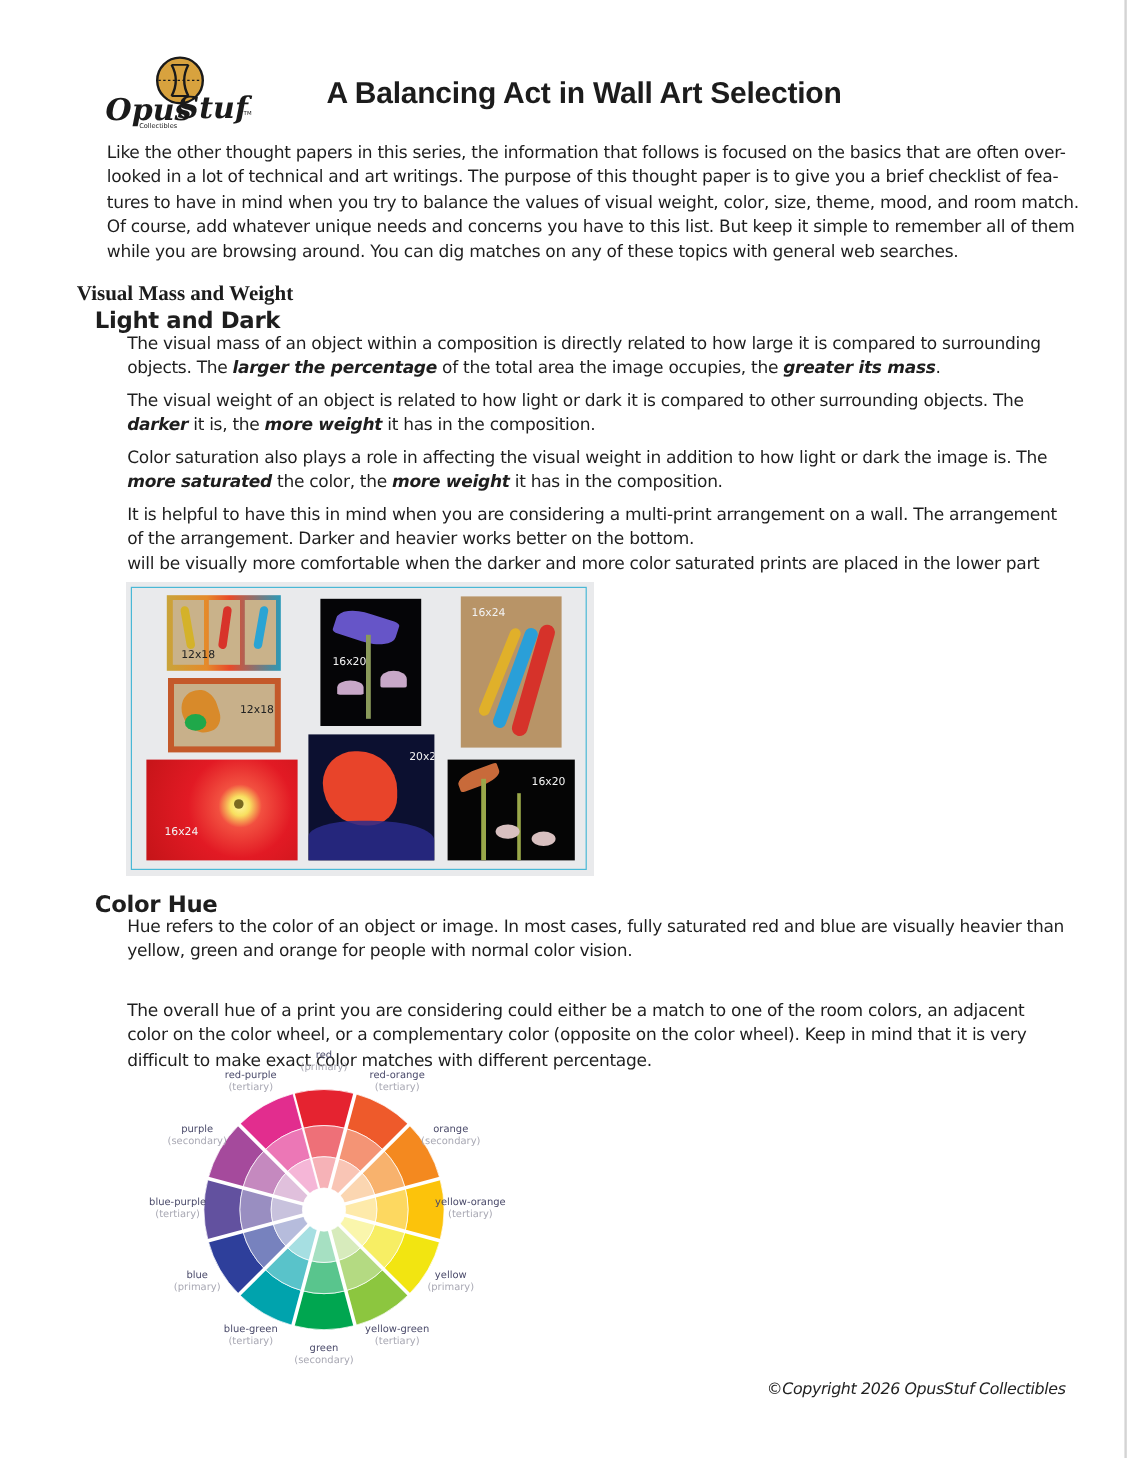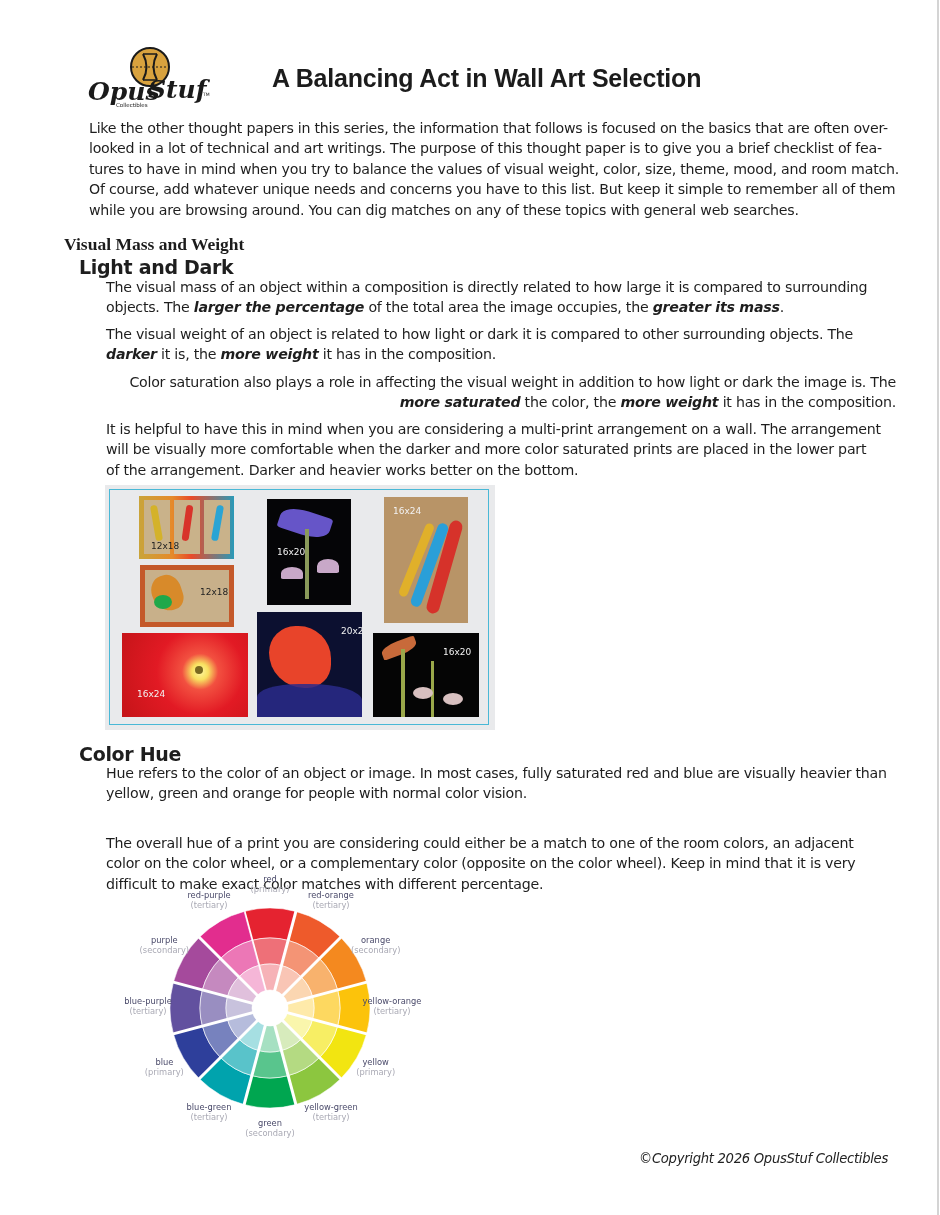--- a/index.html
+++ b/index.html
@@ -73,29 +73,29 @@
 <div class="para body-text" style="top:277px;">
   <span class="ln">The visual mass of an object within a composition is directly related to how large it is compared to surrounding</span>
   <span class="ln"><span>objects. The </span><b><i>larger the percentage</i></b><span> of the total area the image occupies, the </span><b><i>greater its mass</i></b><span>.</span></span>
 </div>
 
 <div class="para body-text" style="top:324px;">
   <span class="ln">The visual weight of an object is related to how light or dark it is compared to other surrounding objects. The</span>
   <span class="ln"><b><i>darker</i></b><span> it is, the </span><b><i>more weight</i></b><span> it has in the composition.</span></span>
 </div>
 
-<div class="para body-text" style="top:372px;text-align:right;">
+<div class="para body-text" style="top:372px;">
   <span class="ln">Color saturation also plays a role in affecting the visual weight in addition to how light or dark the image is. The</span>
   <span class="ln"><b><i>more saturated</i></b><span> the color, the </span><b><i>more weight</i></b><span> it has in the composition.</span></span>
 </div>
 
 <div class="para body-text" style="top:419px;">
   <span class="ln">It is helpful to have this in mind when you are considering a multi-print arrangement on a wall. The arrangement</span>
+  <span class="ln">of the arrangement. Darker and heavier works better on the bottom.</span>
   <span class="ln">will be visually more comfortable when the darker and more color saturated prints are placed in the lower part</span>
-  <span class="ln">of the arrangement. Darker and heavier works better on the bottom.</span>
 </div>
 
 <div class="arr-frame">
   <div class="arr-inner"></div>
 
   <div class="print" style="left:34px; top:11px; width:95px; height:63px; background:linear-gradient(90deg,#c9a43a 0%,#e58a2a 35%,#e84a2a 55%,#2a9ab8 100%);">
     <div style="position:absolute;left:5px;top:4px;width:26px;height:54px;background:#c9b28a;"></div>
     <div style="position:absolute;left:35px;top:4px;width:26px;height:54px;background:#c9b28a;"></div>
     <div style="position:absolute;left:65px;top:4px;width:26px;height:54px;background:#c9b28a;"></div>
     <div style="position:absolute;left:14px;top:9px;width:7px;height:36px;border-radius:4px;background:#d4b22a;transform:rotate(-10deg);"></div>

